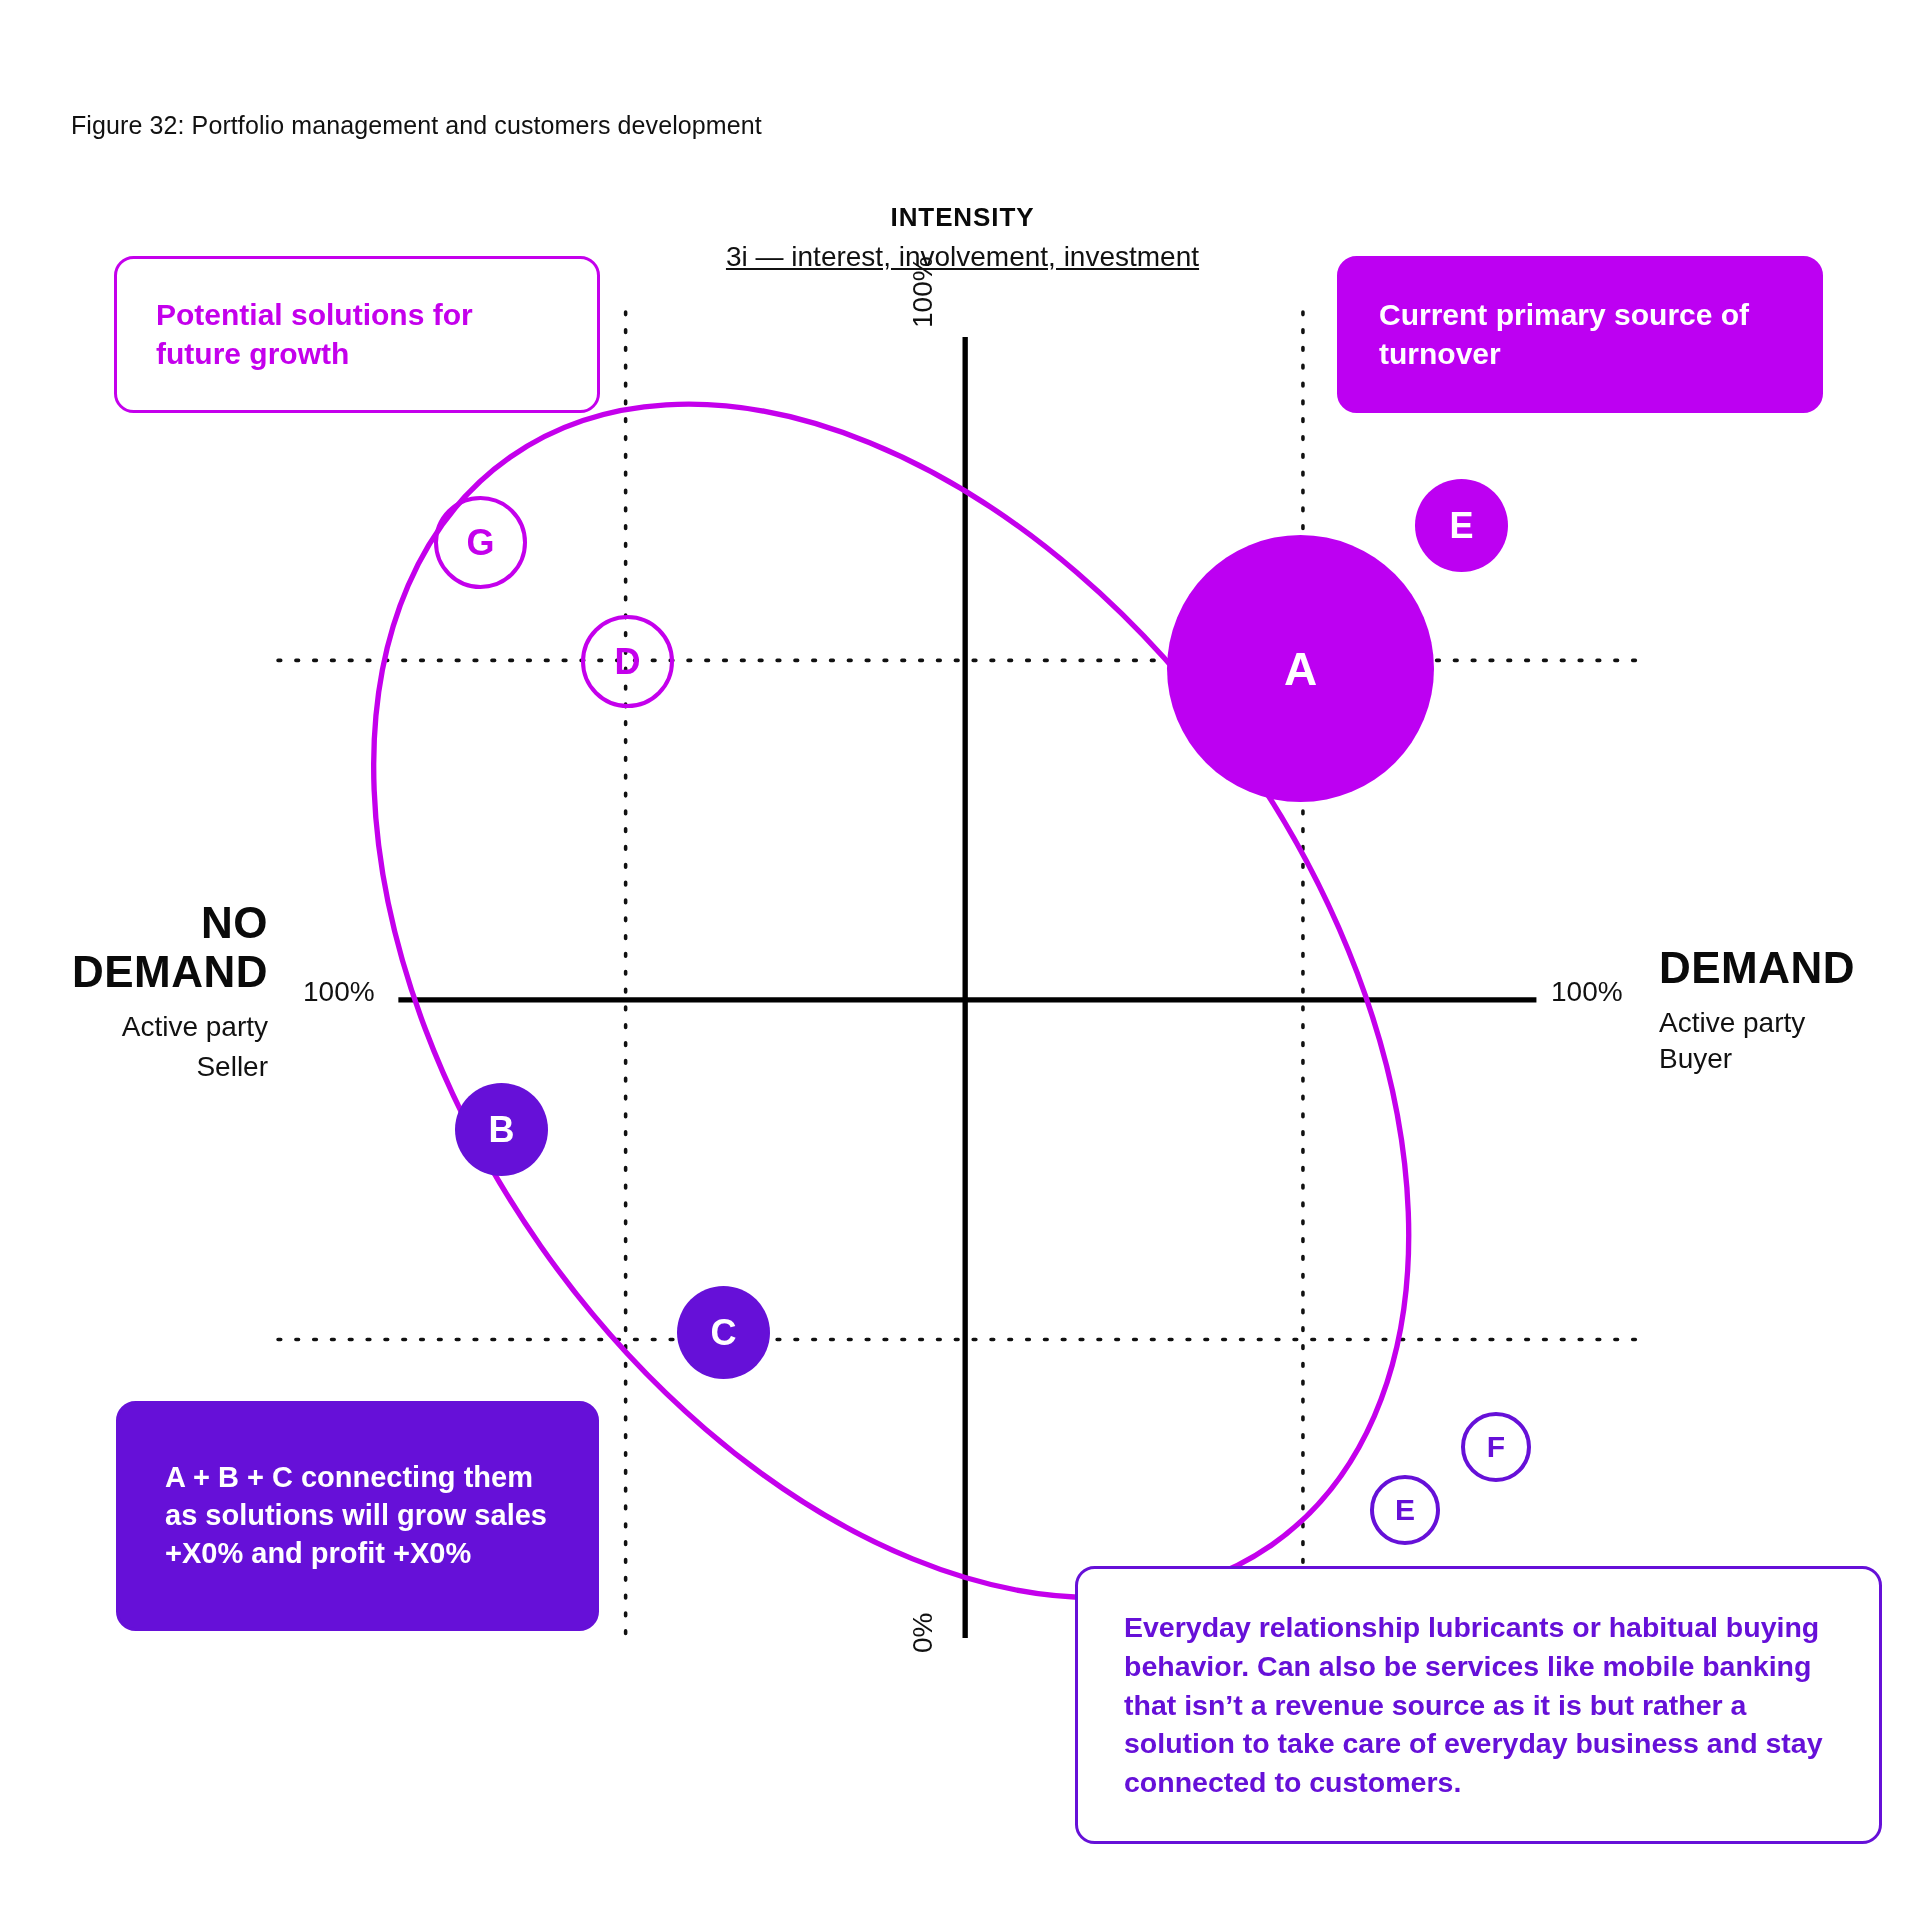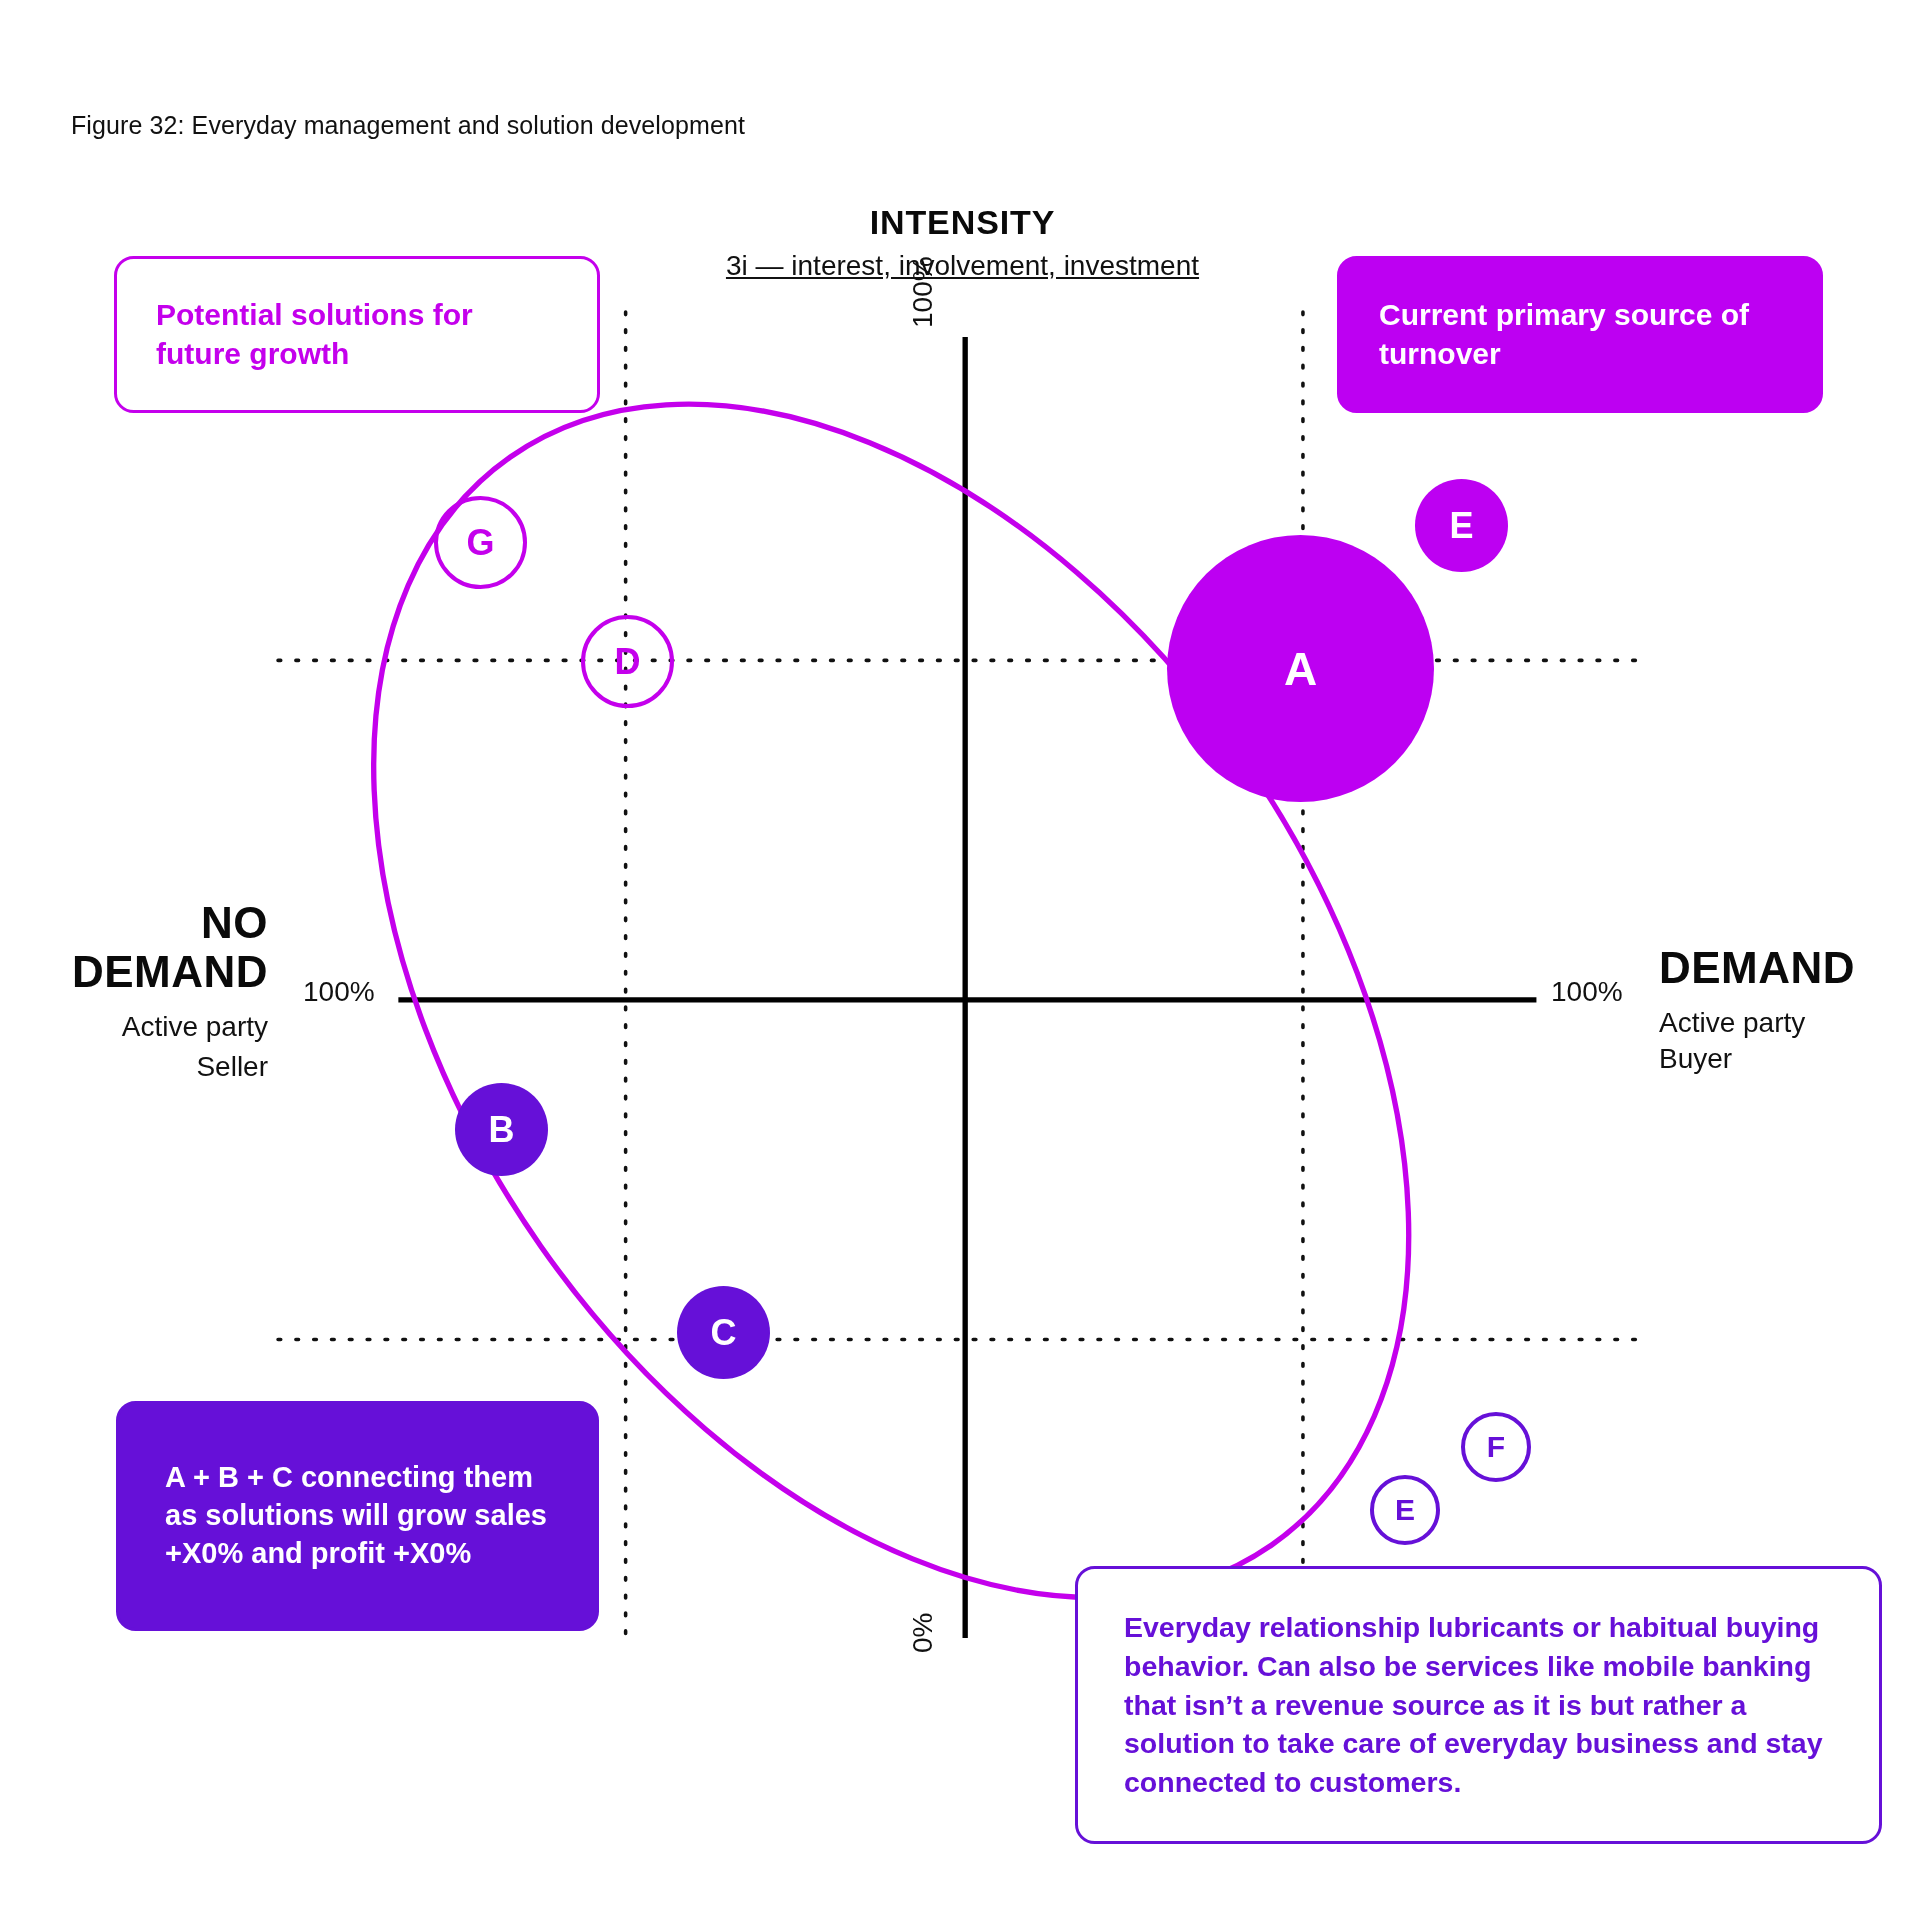--- a/index.html
+++ b/index.html
@@ -59,21 +59,21 @@
     color: #111111;
     line-height: 1.28;
   }
 
   #intensity-block {
     left: 588px;
     top: 203px;
     width: 749px;
     text-align: center;
   }
-  #intensity-block .axis-title-main { font-size: 34px; letter-spacing: 0.9px; }
+  #intensity-block .axis-title-main { font-size: 26px; letter-spacing: 0.9px; }
   #intensity-block .axis-title-sub { margin-top: 7.1px; font-size: 28px; text-decoration: underline; }
 
   #no-demand-block {
     left: 18px;
     top: 898px;
     width: 250px;
     text-align: right;
   }
   #no-demand-block .axis-title-sub { margin-top: 12.5px; }
   #no-demand-block .axis-title-sub + .axis-title-sub { margin-top: 4px; }
@@ -184,21 +184,21 @@
   .bubble.filled-magenta { background: #BD00F2; color: #ffffff; }
   .bubble.filled-purple  { background: #6610D8; color: #ffffff; }
   .bubble.outline-magenta { background: transparent; border: 4.5px solid #C400EC; color: #C400EC; }
   .bubble.outline-purple  { background: transparent; border: 4.5px solid #6610D8; color: #6610D8; }
 </style>
 </head>
 <body>
 
 <div id="stage">
 
-  <div class="fig-caption">Figure 32: Everyday management and solution development</div>
+  <div class="fig-caption">Figure 32: Portfolio management and customers development</div>
 
   <svg id="chart-svg" viewBox="0 0 2160 2160">
 
     <g>
       <line x1="702" y1="350" x2="702" y2="1845" stroke="#111111" stroke-width="4" stroke-dasharray="3 17" stroke-linecap="round"></line>
       <line x1="1462" y1="350" x2="1462" y2="1845" stroke="#111111" stroke-width="4" stroke-dasharray="3 17" stroke-linecap="round"></line>
       <line x1="312" y1="741" x2="1852" y2="741" stroke="#111111" stroke-width="4" stroke-dasharray="3 17" stroke-linecap="round"></line>
       <line x1="312" y1="1503" x2="1852" y2="1503" stroke="#111111" stroke-width="4" stroke-dasharray="3 17" stroke-linecap="round"></line>
     </g>
 

